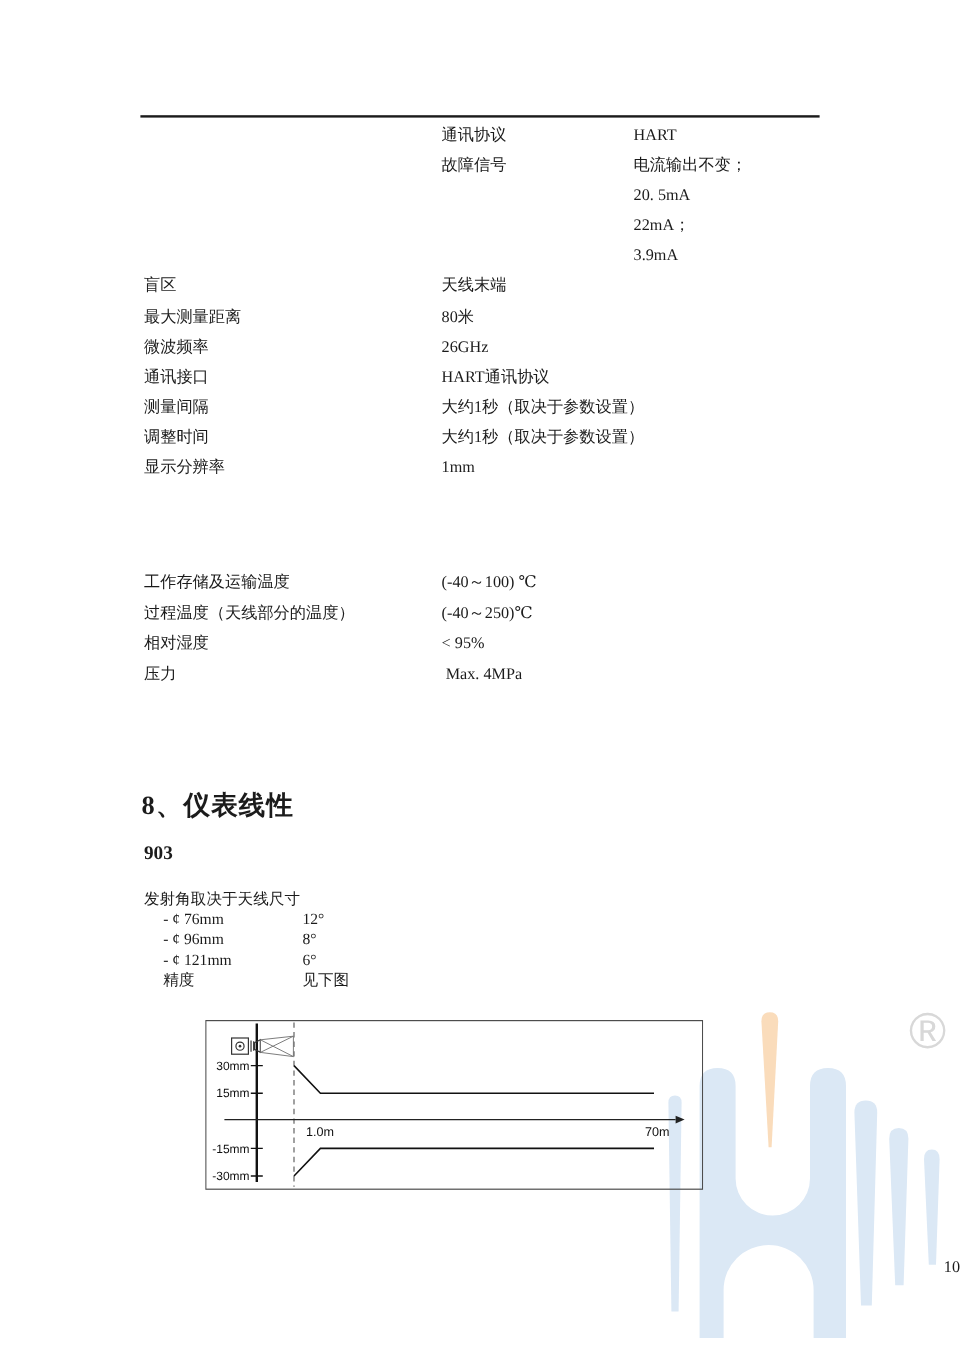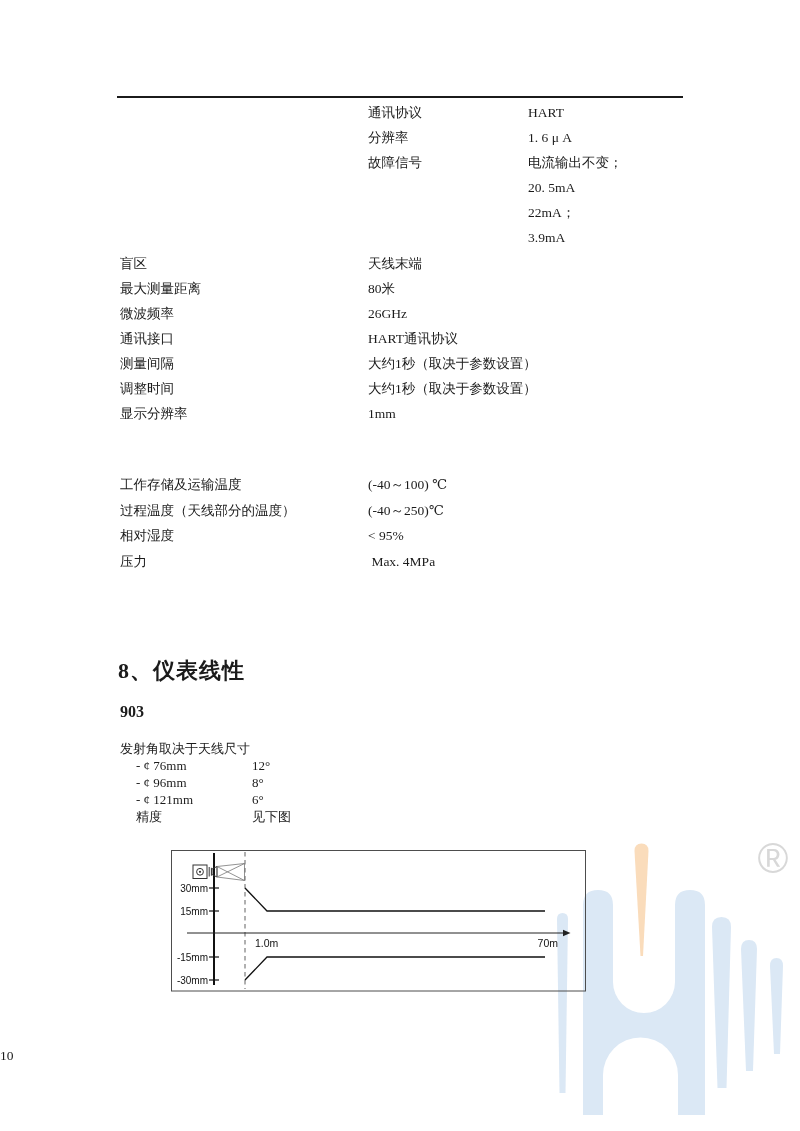--- a/index.html
+++ b/index.html
@@ -23,21 +23,21 @@
   .model{position:absolute;left:120px;top:703px;font-size:16px;font-weight:bold;}
   .beam-note{position:absolute;left:120px;top:740px;font-size:13px;font-family:Liberation Serif, serif;}
   #beam-rows{position:absolute;left:120px;top:758px;width:300px;font-size:13px;}
   .beam-row{position:relative;height:16.9px;line-height:16.9px;}
   .beam-row span{position:absolute;top:0;white-space:pre;}
   .bl{left:16px;} .bv{left:108px;margin-left:24px;}
   
   #diagram{position:absolute;left:171px;top:850px;}
   .svg-sans{font-family:"Liberation Sans","DejaVu Sans",sans-serif;}
   
-  .page-number{position:absolute;left:0;top:1048px;width:800px;text-align:left;font-size:13.5px;}
+  .page-number{position:absolute;left:0;top:1048px;width:800px;text-align:right;font-size:13.5px;}
 </style>
 </head>
 <body>
 
 <svg id="watermark" width="260" height="300" viewBox="0 0 260 300">
   <path fill="#dbe8f5" d="M17,89 Q17,83 22.5,83 Q28,83 28,89 L25.5,263 L19.5,263 Z"></path>
   <path fill="#dbe8f5" d="M43,285 L43,75 Q43,60 58,60 Q73,60 73,75 L73,152 A31,31 0 0 0 135,152 L135,75 Q135,60 150,60 Q165,60 165,75 L165,285 L138,285 L138,245 A37.5,37.5 0 0 0 63,245 L63,285 Z"></path>
   <path fill="#fadcbb" d="M94.5,21 Q94.5,13.5 101.5,13.5 Q108.5,13.5 108.5,21 L103,126 L100.5,126 Z"></path>
   <path fill="#dbe8f5" d="M172,97 Q172,87 181.5,87 Q191,87 191,97 L186.5,258 L177.5,258 Z"></path>
   <path fill="#dbe8f5" d="M201,119 Q201,110 209,110 Q217,110 217,119 L213,241 L206,241 Z"></path>
@@ -45,24 +45,20 @@
   <text x="233" y="43" text-anchor="middle" font-size="42" fill="#d8d8d8" class="svg-sans">®</text>
 </svg>
 
 <div id="content">
   <div class="rule"></div>
 
   <div id="spec-rows">
       <div class="spec-row">
         <span class="c2">通讯协议</span>
         <span class="c3">HART</span>
-      </div>
-      <div class="spec-row">
-        <span class="c2">分辨率</span>
-        <span class="c3">1. 6 μ A</span>
       </div>
       <div class="spec-row">
         <span class="c2">故障信号</span>
         <span class="c3">电流输出不变；</span>
       </div>
       <div class="spec-row">
         <span class="c3">20. 5mA</span>
       </div>
       <div class="spec-row">
         <span class="c3">22mA；</span>

